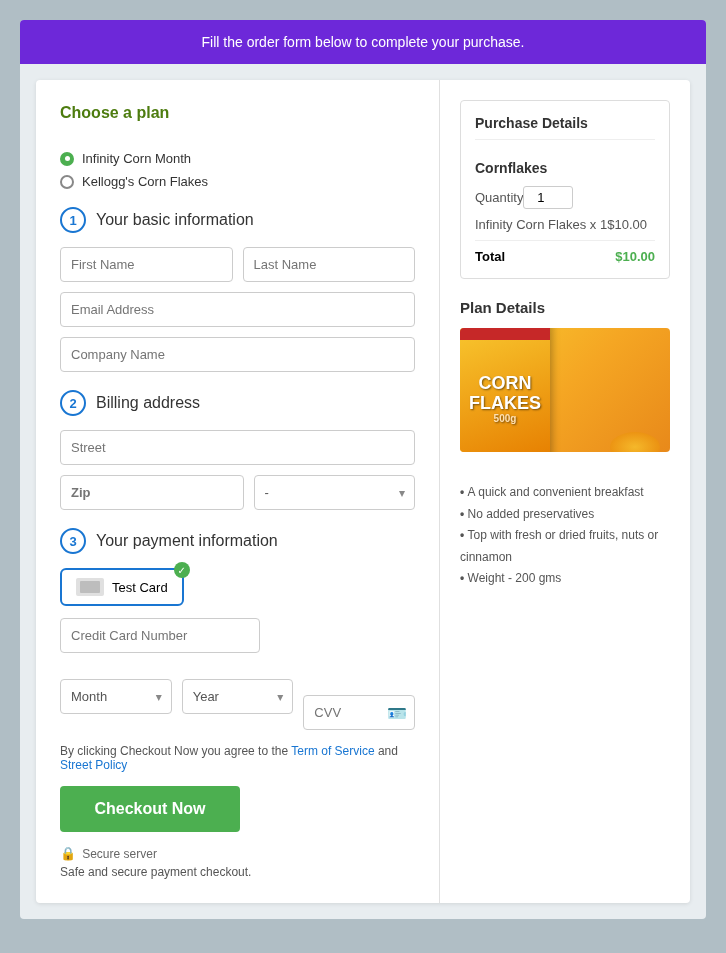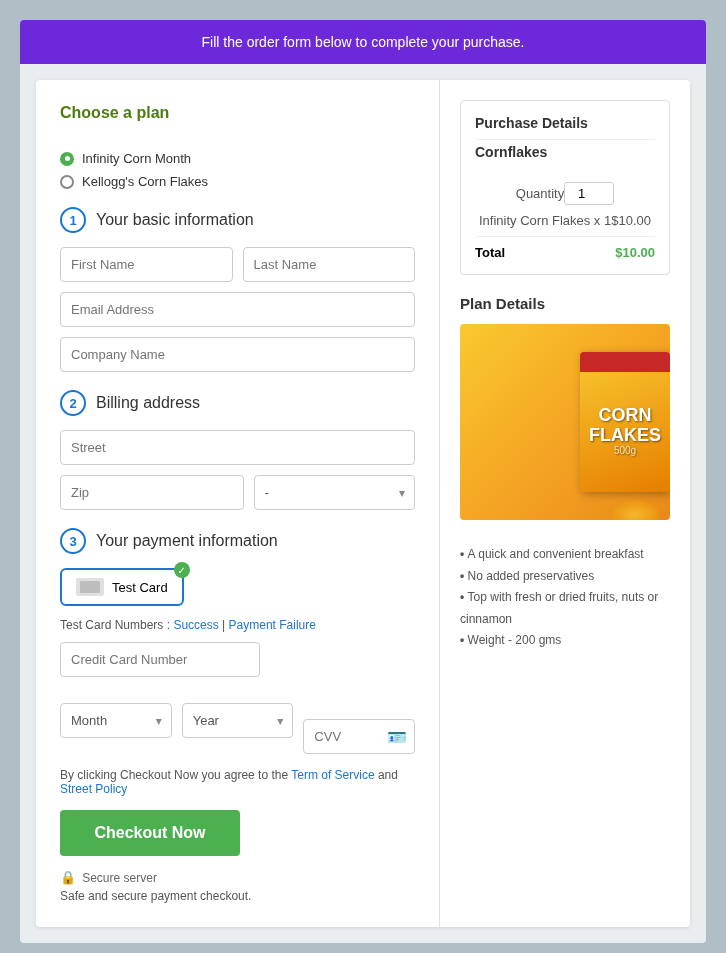--- a/index.html
+++ b/index.html
@@ -248,33 +248,33 @@
     .purchase-details-box {
       border: 1px solid #ddd;
       border-radius: 4px;
       padding: 14px;
       margin-bottom: 20px;
     }
     .pd-title {
       font-size: 14px;
       font-weight: bold;
       color: #333;
-      margin-bottom: 4px;
+      margin-bottom: 20px;
       padding-bottom: 8px;
       border-bottom: 1px solid #eee;
     }
     .pd-product {
       font-size: 14px;
       font-weight: bold;
       color: #333;
-      margin-bottom: 22px;
+      margin-bottom: 10px;
     }
     .pd-row {
       display: flex;
-      justify-content: center;
+      justify-content: flex-start;
       align-items: center;
       margin-bottom: 8px;
       font-size: 13px;
       color: #555;
     }
     .qty-input {
       width: 50px;
       padding: 3px 6px;
       border: 1px solid #ccc;
       border-radius: 3px;
@@ -294,27 +294,27 @@
     }
     .pd-total-val { color: #4caf50; font-weight: bold; }
     .plan-details-title {
       font-size: 15px;
       font-weight: bold;
       color: #333;
       margin-bottom: 12px;
     }
     .product-img {
       width: 100%;
-      height: 196px;
+      height: 124px;
       background: linear-gradient(135deg, #f9c930 0%, #f5a623 50%, #e8891a 100%);
       border-radius: 4px;
-      margin-bottom: 24px;
-      display: flex;
-      align-items: center;
-      justify-content: flex-end;
+      margin-bottom: 30px;
+      display: flex;
+      align-items: center;
+      justify-content: flex-start;
       position: relative;
       overflow: hidden;
     }
     .corn-flakes-box {
       width: 90px;
       height: 140px;
       background: linear-gradient(160deg, #f9c930, #e67e00);
       border-radius: 4px;
       display: flex;
       flex-direction: column;
@@ -406,21 +406,21 @@
       
       <div class="step-header">
         <div class="step-num">2</div>
         <span class="step-label">Billing address</span>
       </div>
 
       <div class="form-row">
         <input class="form-input" type="text" placeholder="Street" style="">
       </div>
       <div class="form-row">
-        <input class="form-input" type="text" style="flex: 1 1 0%;" placeholder="Zip">
+        <input class="form-input" type="text" style="flex: 1 1 0%; font-weight: bold;" placeholder="Zip">
         <div class="select-wrapper">
           <select class="form-select">
             <option>-</option>
           </select>
         </div>
       </div>
 
       
       <div class="step-header">
         <div class="step-num">3</div>
@@ -428,26 +428,20 @@
       </div>
 
       <div class="card-options">
         <div class="card-option">
           <div class="card-icon"></div>
           <span>Test Card</span>
           <div class="check-badge">✓</div>
         </div>
       </div>
 
-      <div class="test-card-info">
-        <span>Test Card Numbers : </span>
-        <a href="#" class="success">Success</a>
-        <span> | </span>
-        <a href="#" class="failure">Payment Failure</a>
-      </div>
 
       <div class="form-row">
         <input class="form-input" type="text" style="max-width: 200px;" placeholder="Credit Card Number">
       </div>
 
       <div class="cvv-row">
         <div class="select-wrapper">
           <select class="form-select">
             <option>Month</option>
           </select>
@@ -500,21 +494,21 @@
         </div>
       </div>
 
       <div class="plan-details">
         <div class="plan-details-title">Plan Details</div>
 
         <div class="product-img">
           <div class="corn-flakes-box">
             <div class="box-red"></div>
             <div class="box-text">
-              CORN<br>FLAKES<span style="font-size:10px;font-weight:normal;color:#ffe0b2;">500g</span>
+              CORN<br>FLAKES<span style="font-size:10px;font-weight:bold;color:#ffe0b2;">500g</span>
             </div>
           </div>
 
           <div style="position:absolute;bottom:-10px;right:10px;width:50px;height:30px;background:radial-gradient(ellipse,#f9c930,#e67e00);border-radius:50%;opacity:0.7;"></div>
         </div>
 
         <ul class="product-features">
           <li><span class="feature-bold">A quick and convenient breakfast</span></li>
           <li><span class="feature-bold">No added preservatives</span></li>
           <li><span>Top with fresh or dried fruits, nuts or cinnamon</span></li>

